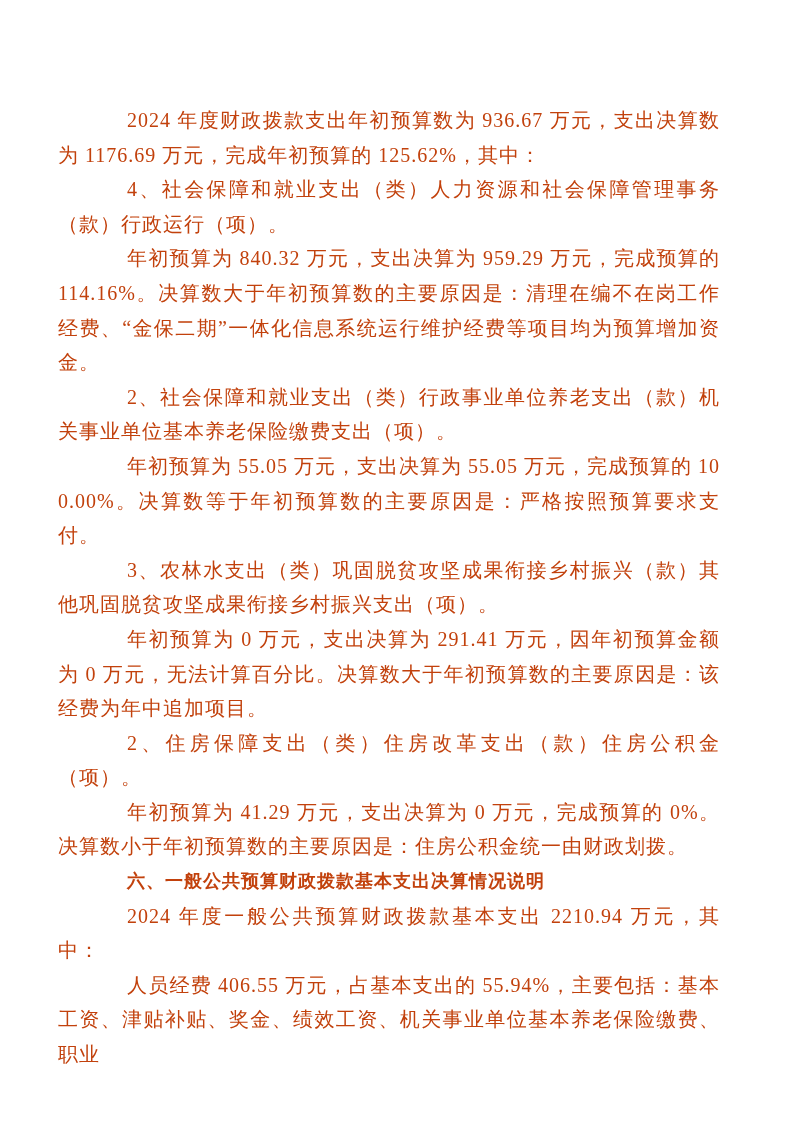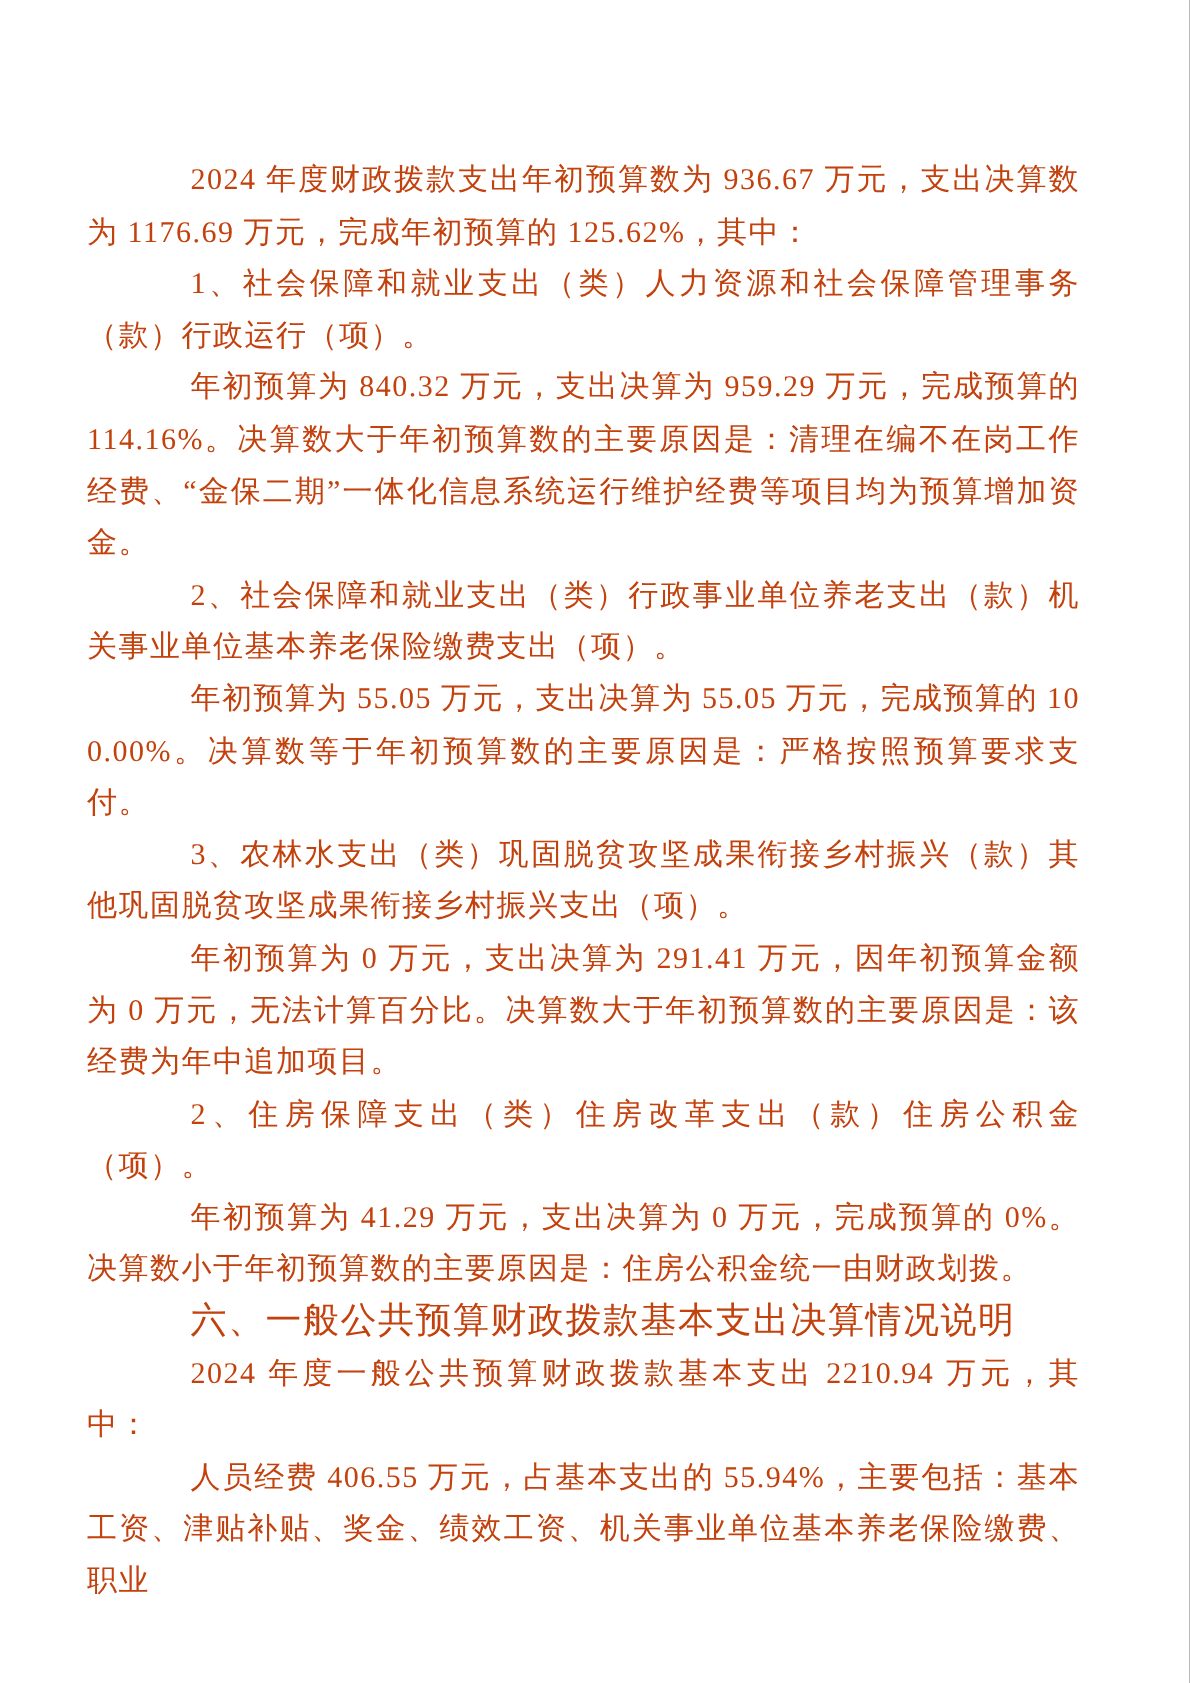--- a/index.html
+++ b/index.html
@@ -24,31 +24,31 @@
     font-size: 20px;
     line-height: 34.6px;
     letter-spacing: 1px;
     color: #c2410c;
     text-align: justify;
     text-indent: 69px;
     word-break: break-all;
   }
   .doc-body p.heading {
     font-family: "Liberation Sans", "DejaVu Sans", sans-serif;
-    font-weight: normal;
-    font-size: 24px;
+    font-weight: bold;
+    font-size: 18px;
   }
 </style>
 </head>
 <body>
 
 <div class="page">
   <div class="doc-body">
     <p>2024 年度财政拨款支出年初预算数为 936.67 万元，支出决算数为 1176.69 万元，完成年初预算的 125.62%，其中：</p>
-    <p>1、社会保障和就业支出（类）人力资源和社会保障管理事务（款）行政运行（项）。</p>
+    <p>4、社会保障和就业支出（类）人力资源和社会保障管理事务（款）行政运行（项）。</p>
     <p>年初预算为 840.32 万元，支出决算为 959.29 万元，完成预算的 114.16%。决算数大于年初预算数的主要原因是：清理在编不在岗工作经费、“金保二期”一体化信息系统运行维护经费等项目均为预算增加资金。</p>
     <p>2、社会保障和就业支出（类）行政事业单位养老支出（款）机关事业单位基本养老保险缴费支出（项）。</p>
     <p>年初预算为 55.05 万元，支出决算为 55.05 万元，完成预算的 100.00%。决算数等于年初预算数的主要原因是：严格按照预算要求支付。</p>
     <p>3、农林水支出（类）巩固脱贫攻坚成果衔接乡村振兴（款）其他巩固脱贫攻坚成果衔接乡村振兴支出（项）。</p>
     <p>年初预算为 0 万元，支出决算为 291.41 万元，因年初预算金额为 0 万元，无法计算百分比。决算数大于年初预算数的主要原因是：该经费为年中追加项目。</p>
     <p>2、住房保障支出（类）住房改革支出（款）住房公积金（项）。</p>
     <p>年初预算为 41.29 万元，支出决算为 0 万元，完成预算的 0%。决算数小于年初预算数的主要原因是：住房公积金统一由财政划拨。</p>
     <p class="heading">六、一般公共预算财政拨款基本支出决算情况说明</p>
     <p>2024 年度一般公共预算财政拨款基本支出 2210.94 万元，其中：</p>
     <p>人员经费 406.55 万元，占基本支出的 55.94%，主要包括：基本工资、津贴补贴、奖金、绩效工资、机关事业单位基本养老保险缴费、职业</p>

